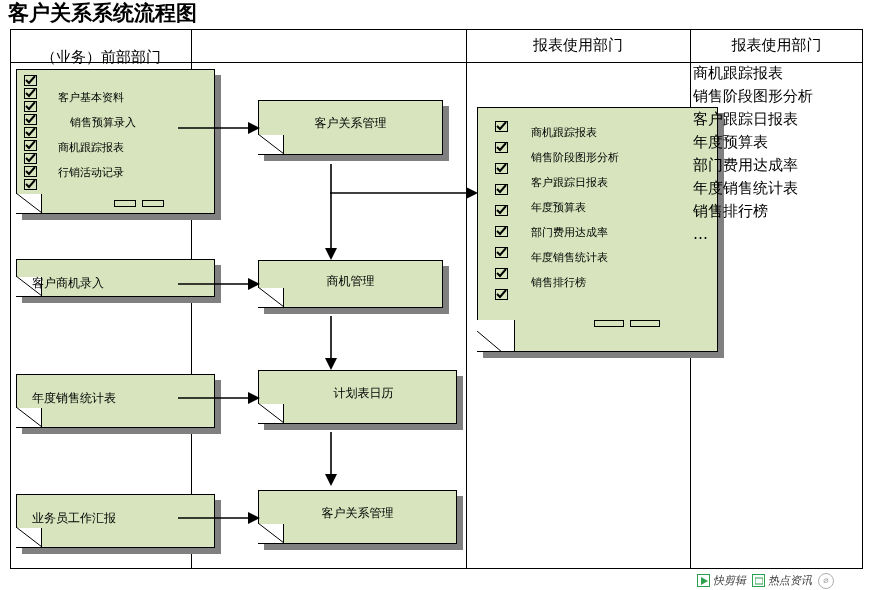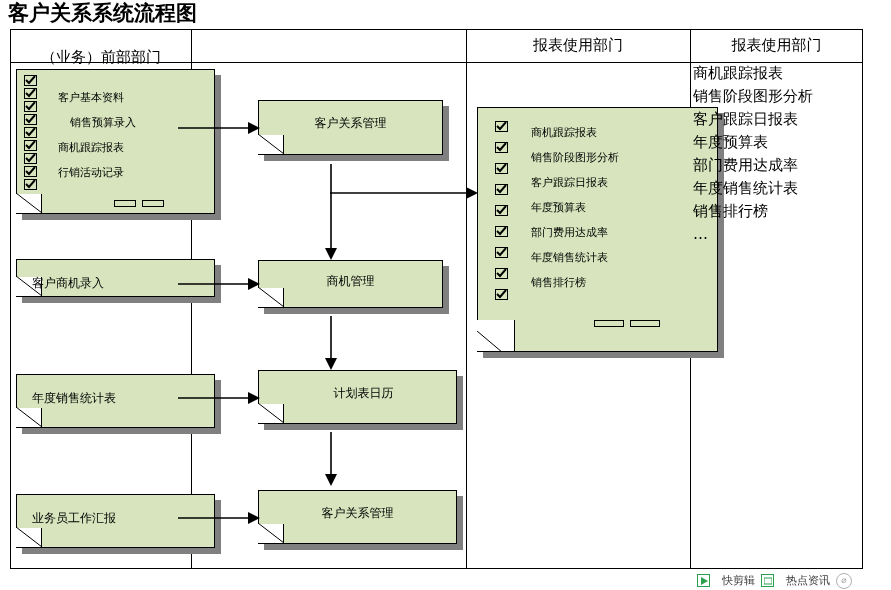--- a/index.html
+++ b/index.html
@@ -165,21 +165,21 @@
     position: absolute;
     left: 697px; top: 571px;
     height: 19px;
     display: flex;
     align-items: center;
     gap: 6px;
     font-size: 11px;
     color: #4d4d4d;
   }
   #bottombar .wi {
-    display: flex; align-items: center; gap: 12px;
+    display: flex; align-items: center; gap: 3px; font-style: italic;
   }
   #bottombar .glyph {
     width: 13px; height: 13px;
     border: 1px solid #2aa14f;
     box-sizing: border-box;
     display:flex; align-items:center; justify-content:center;
   }
   #bottombar .glyph svg { display:block; }
   #bottombar .circ {
     width: 14px; height: 14px;

